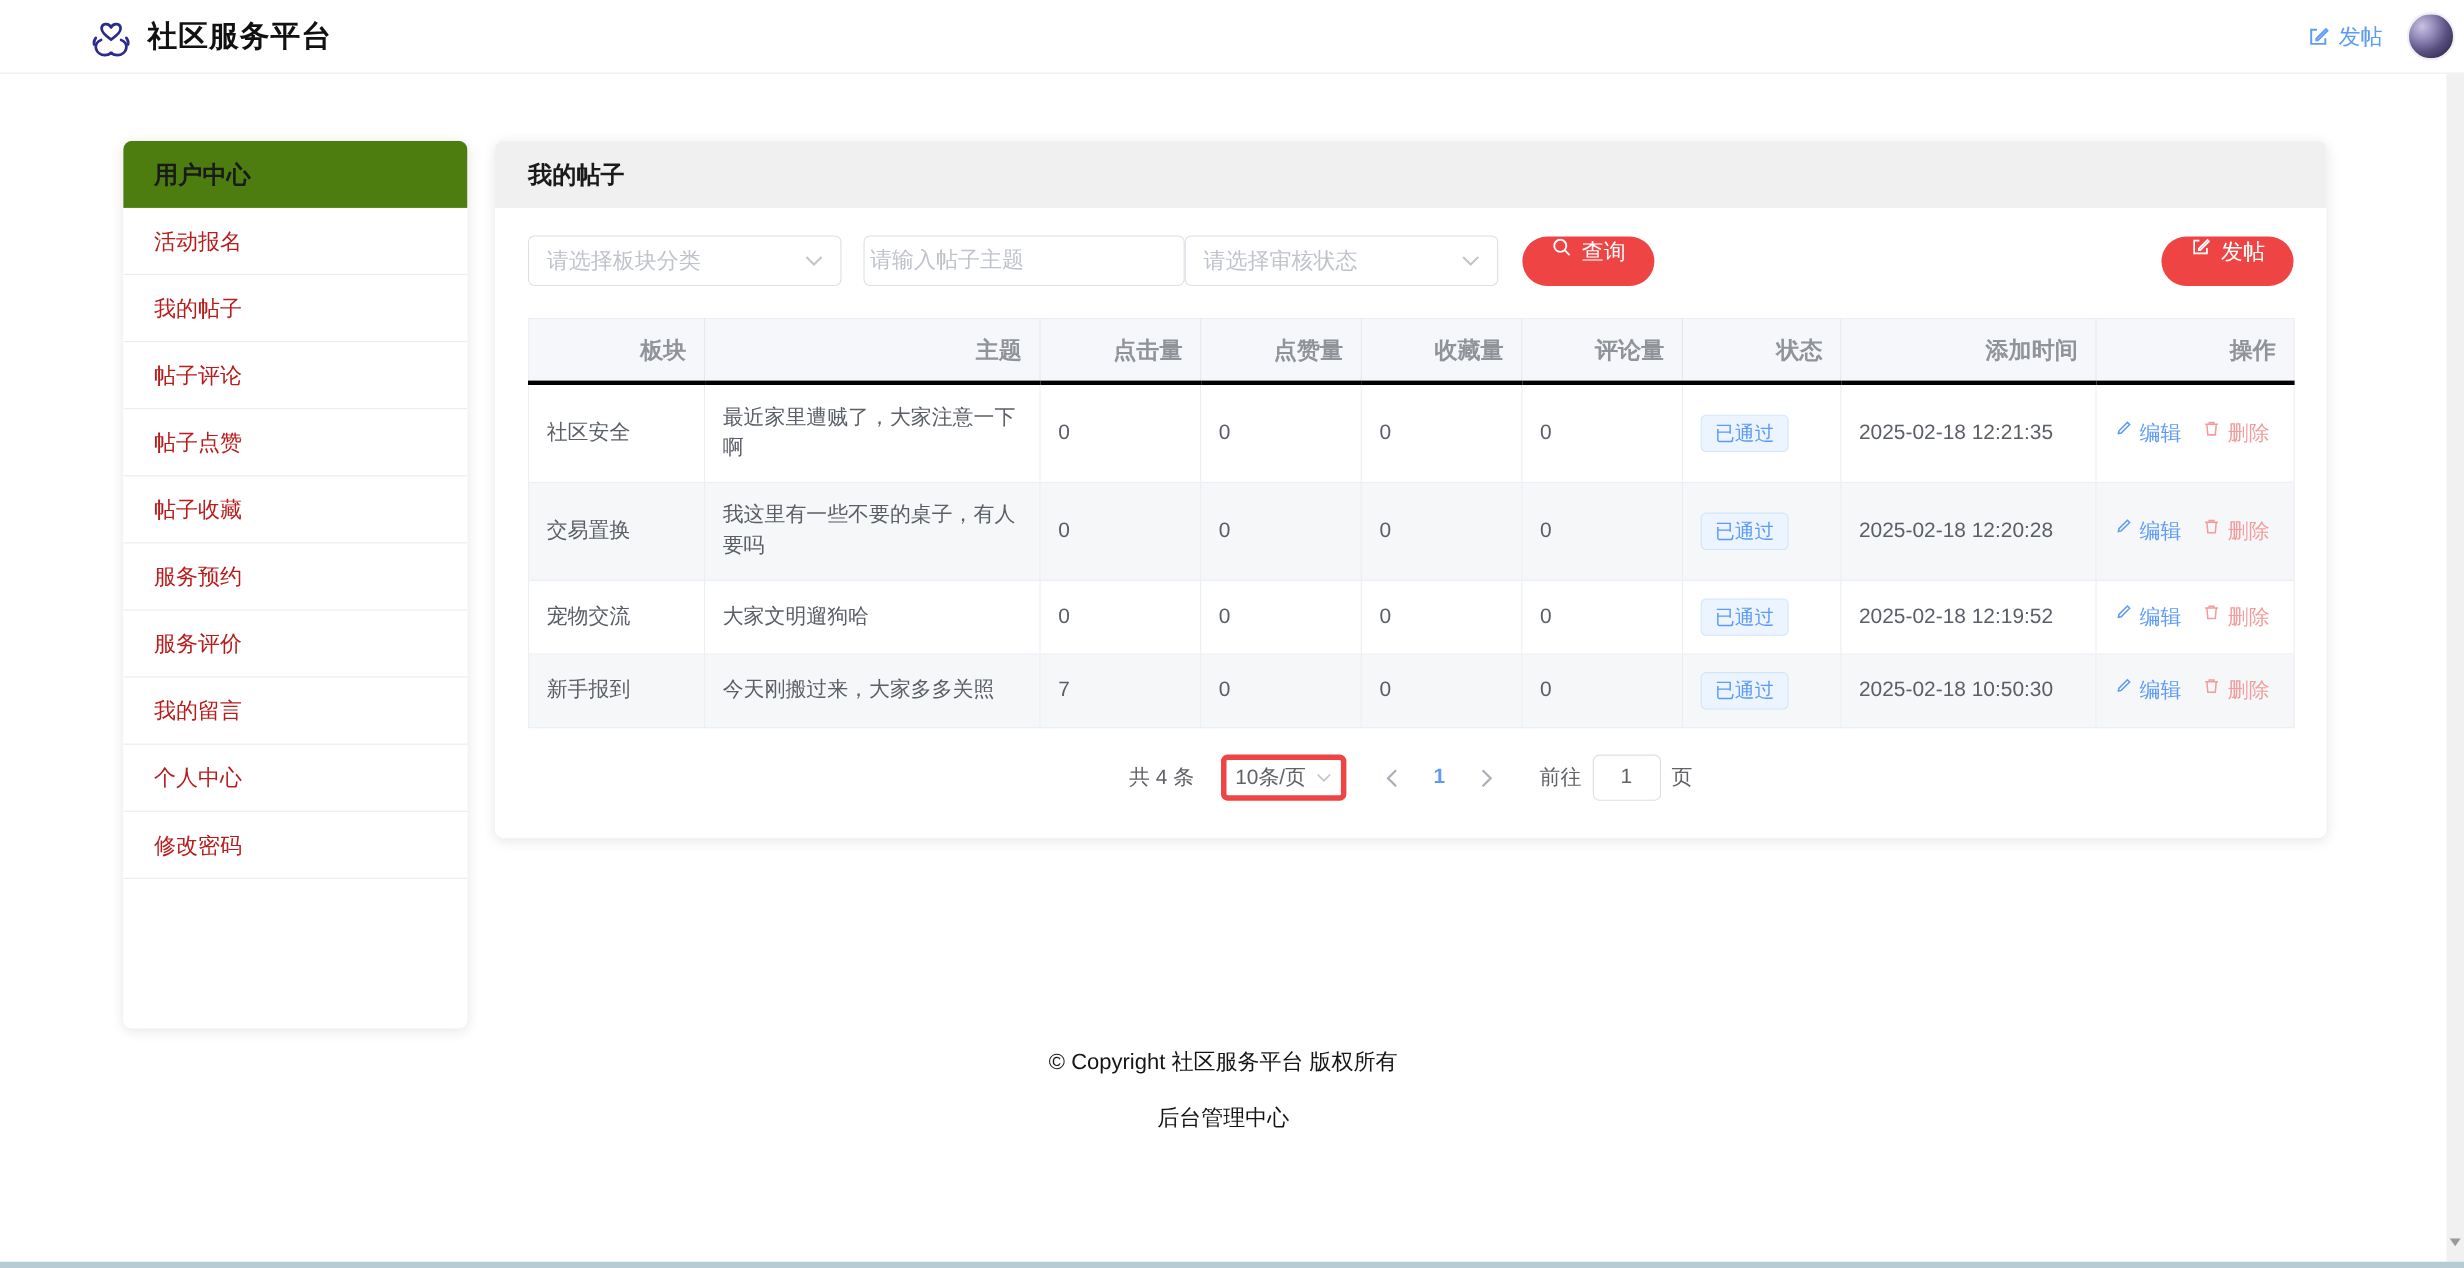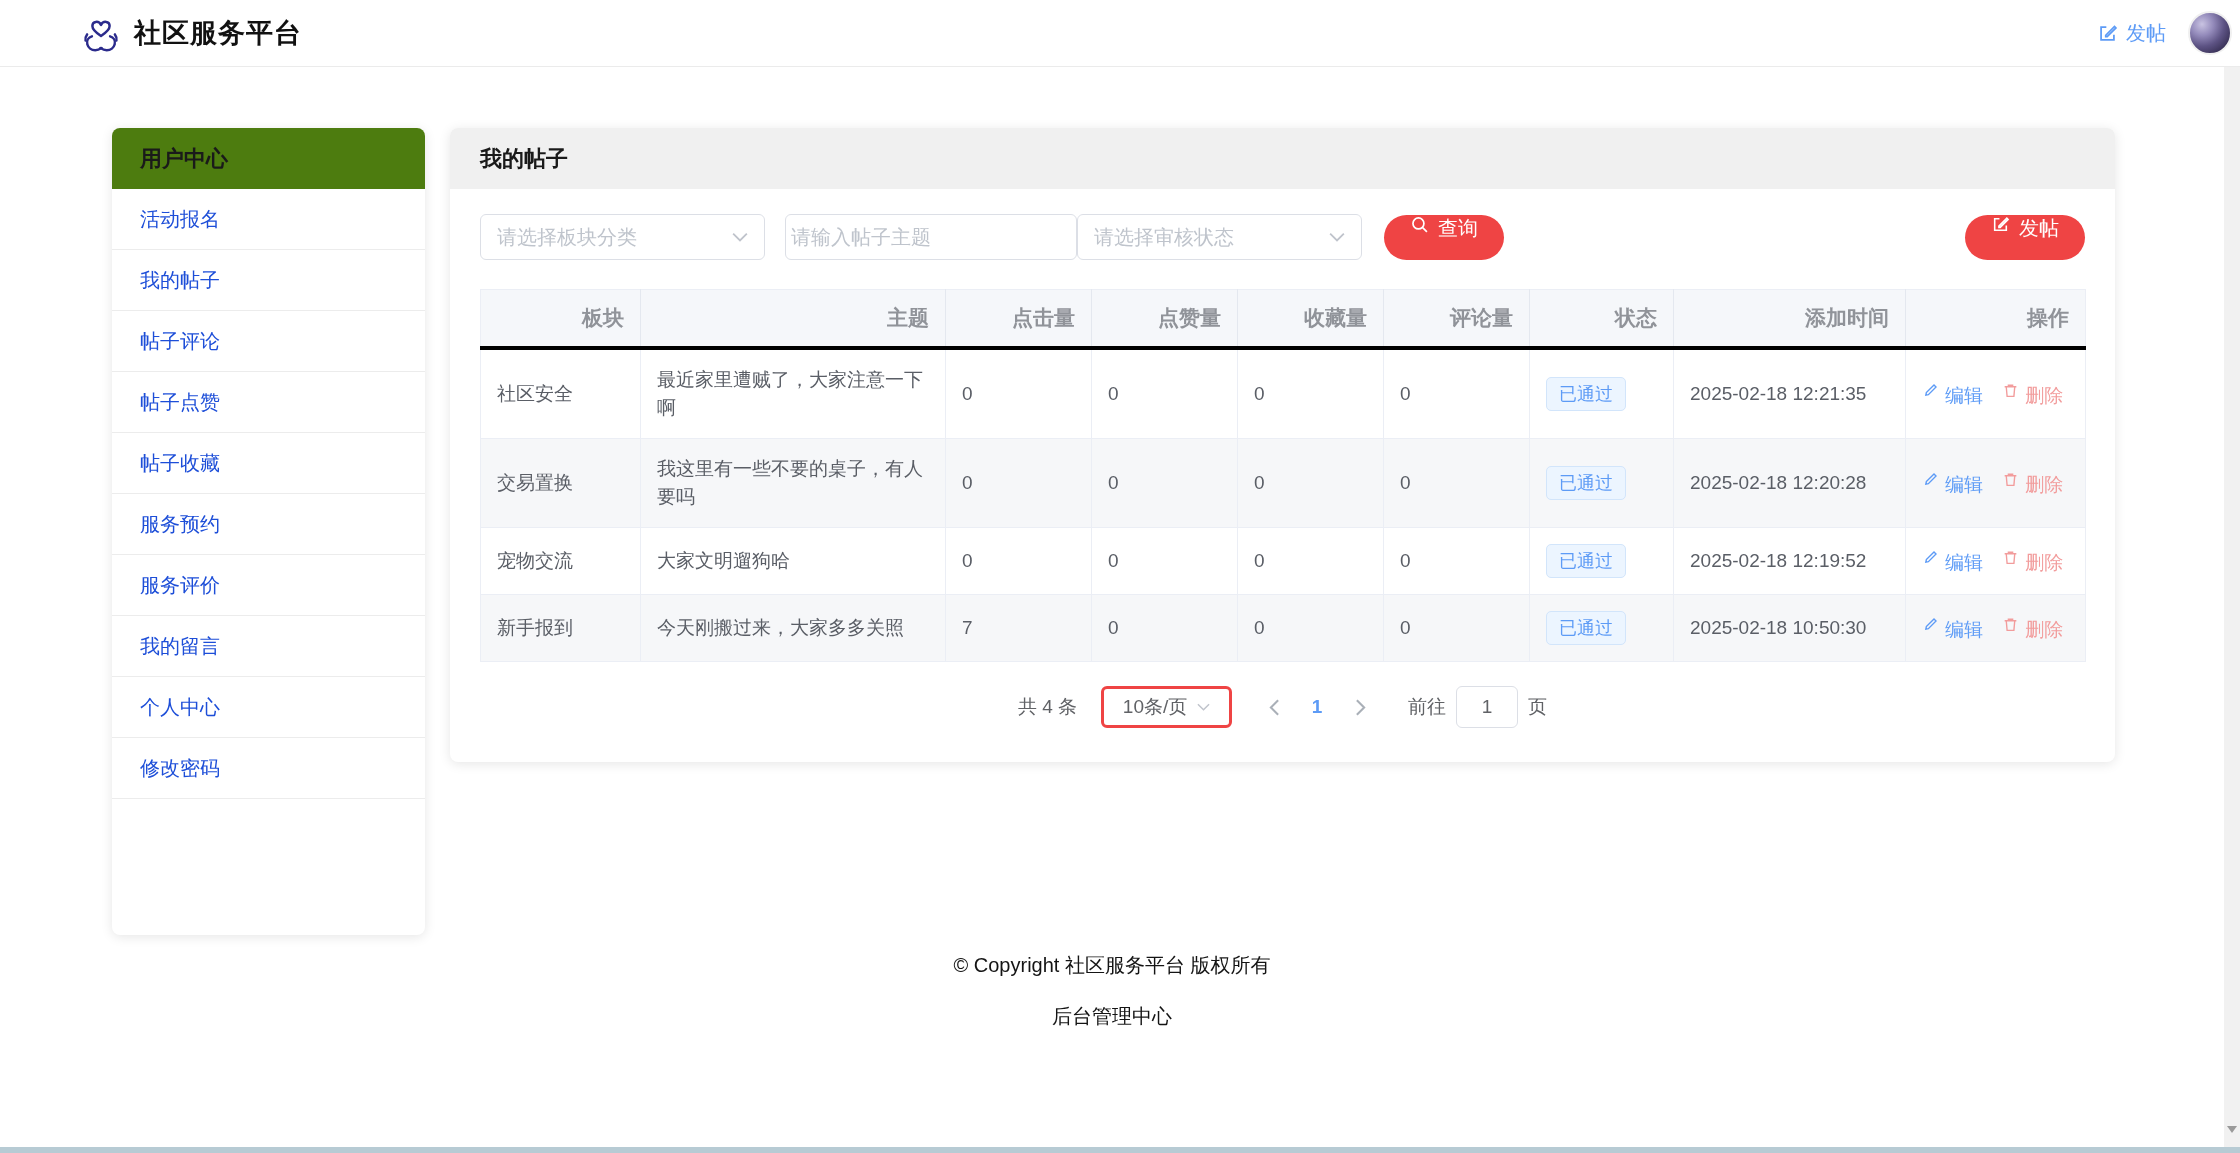--- a/index.html
+++ b/index.html
@@ -18,21 +18,21 @@
   .post-link { display:flex; align-items:center; gap:8px; color:#5d9bf6; font-size:20px; cursor:pointer; }
   .avatar { width:44px; height:44px; border-radius:50%; margin-left:22px; border:2px solid #f0f0f0;
     background:radial-gradient(circle at 30% 28%, #c9c3e2 0%, #948bbb 28%, #5d5384 55%, #3a3258 80%, #2d2746 100%); }
 
   
   .card { position:absolute; background:#fff; border-radius:8px; box-shadow:0 2px 12px rgba(0,0,0,.1); }
   .side { left:112px; top:128px; width:313px; height:807px; overflow:hidden; }
   .side-title { height:61px; background:#4d7c0f; display:flex; align-items:center;
     padding-left:28px; font-size:22px; font-weight:bold; color:#1a1a1a; }
   .side-item { height:61px; display:flex; align-items:center; padding-left:28px;
-    font-size:20px; color:#1d4ed8; border-bottom:1px solid #ececec; cursor:pointer; }
+    font-size:20px; color:#b91c1c; border-bottom:1px solid #ececec; cursor:pointer; }
 
   
   .main { left:450px; top:128px; width:1665px; padding-bottom:34px; overflow:hidden; }
   .panel-title { height:61px; background:#f0f0f0; display:flex; align-items:center;
     padding-left:30px; font-size:22px; font-weight:bold; color:#1a1a1a; }
   .panel-body { padding:25px 30px 0 30px; }
 
   .filters { display:flex; align-items:center; }
   .sel { width:285px; height:46px; border:1px solid #dcdfe6; border-radius:6px; background:#fff;
     display:flex; align-items:center; padding:0 16px; cursor:pointer; }
@@ -57,21 +57,21 @@
   tr.stripe td { background:#f6f7f9; }
   .badge { display:inline-block; padding:4px 12px; background:#ecf5ff; border:1px solid #d2e5fb;
     border-radius:5px; color:#5d9bf6; font-size:18px; line-height:24px; }
   .act { display:inline-flex; gap:6px; font-size:19px; cursor:pointer; white-space:nowrap; }
   .act-edit { color:#5d9bf6; } .act-del { color:#f29c9c; margin-left:14px; }
 
   
   .pager { margin-top:24px; display:flex; align-items:center; justify-content:center;
     font-size:19px; color:#606266; }
   .pg-total { margin-right:24px; }
-  .pg-size { width:131px; height:42px; border:3px solid #ef4444; border-radius:6px;
+  .pg-size { width:114px; height:42px; border:5px solid #ef4444; border-radius:6px;
     display:flex; align-items:center; justify-content:center; gap:10px; cursor:pointer; }
   .pg-arrow { width:44px; height:42px; display:flex; align-items:center; justify-content:center;
     color:#aab0b8; cursor:pointer; }
   .pg-arrow.lft { margin-left:20px; } 
   .pg-num { width:42px; text-align:center; color:#5d9bf6; font-weight:bold; cursor:pointer; }
   .pg-goto { margin-left:26px; display:flex; align-items:center; gap:10px; }
   .pg-input { width:62px; height:42px; border:1px solid #dcdfe6; border-radius:6px;
     text-align:center; font-size:19px; color:#606266; outline:none; }
 
   

